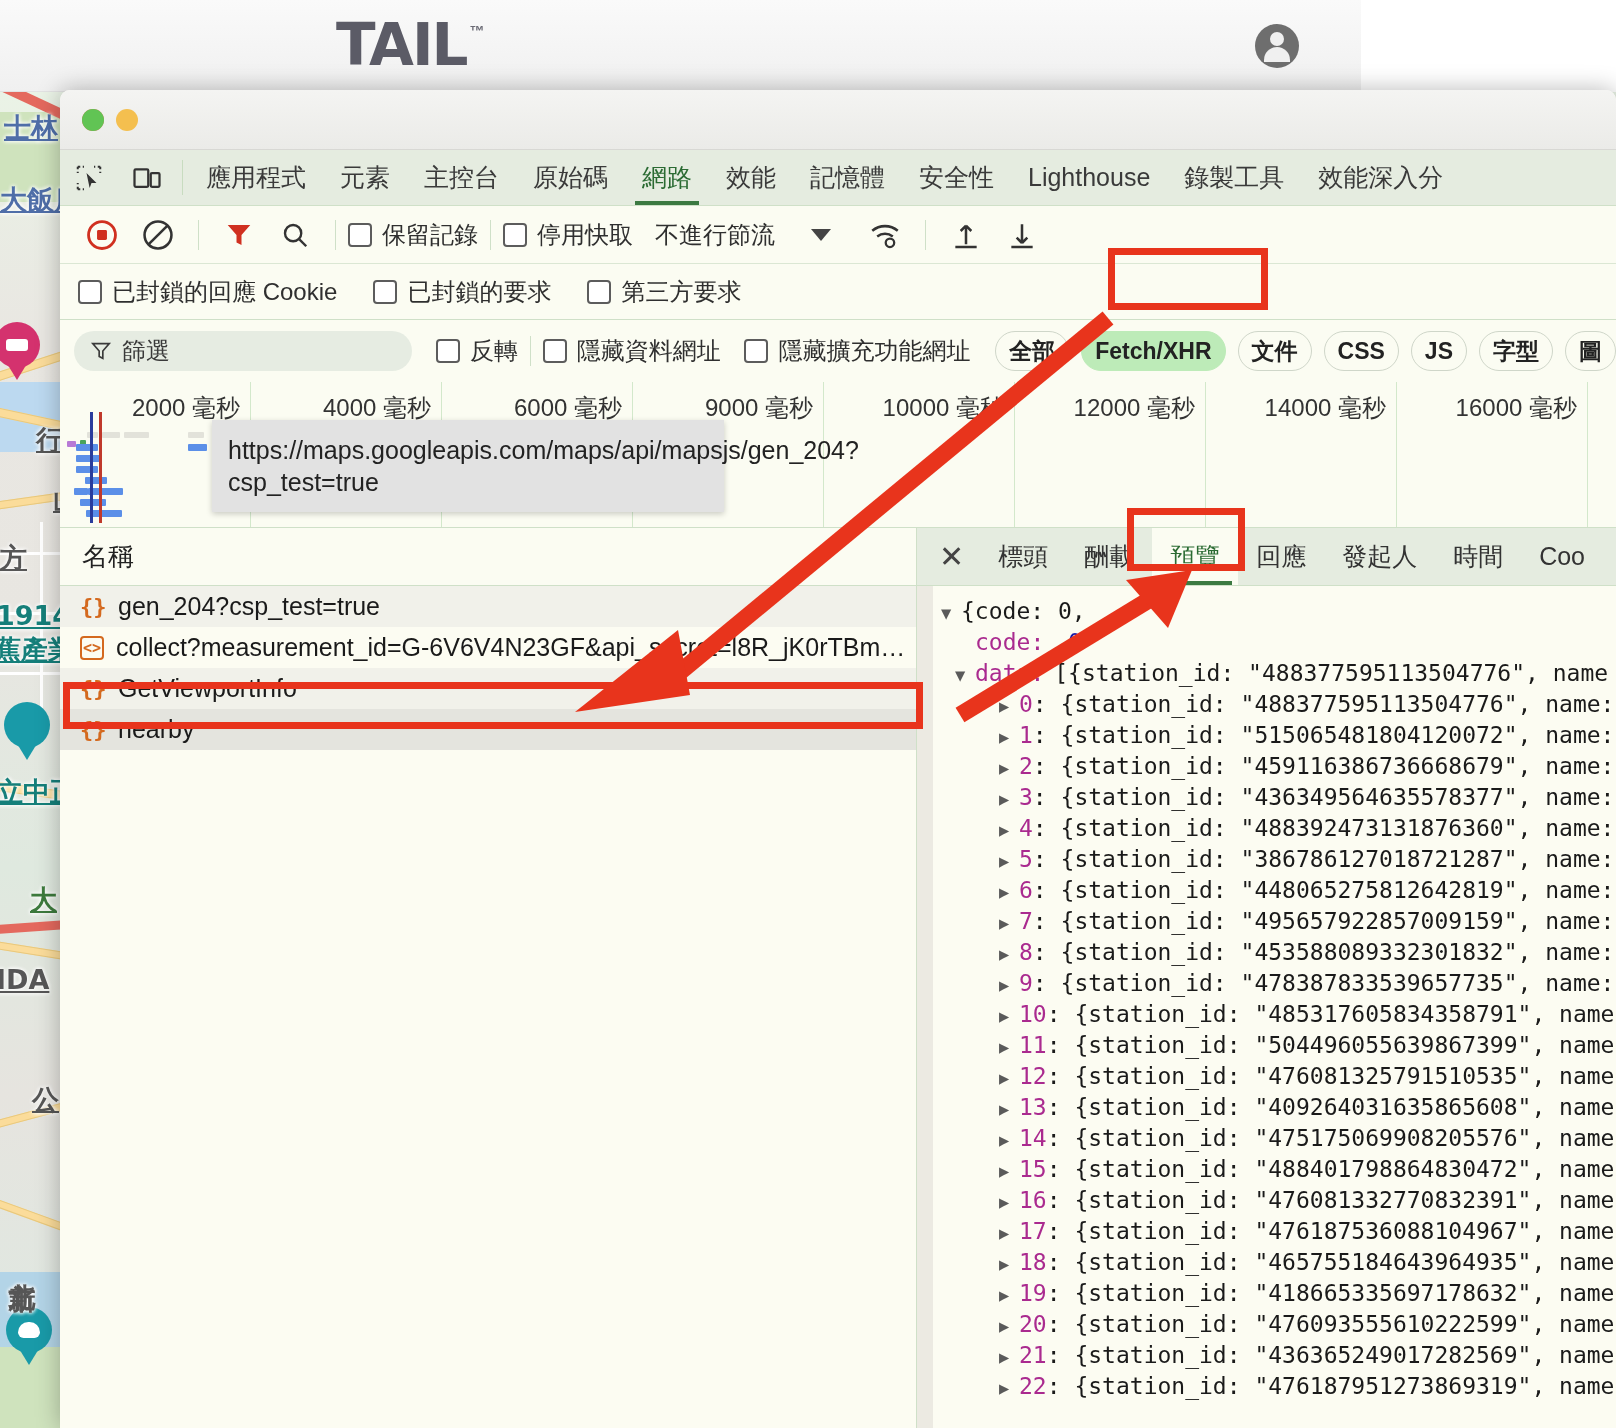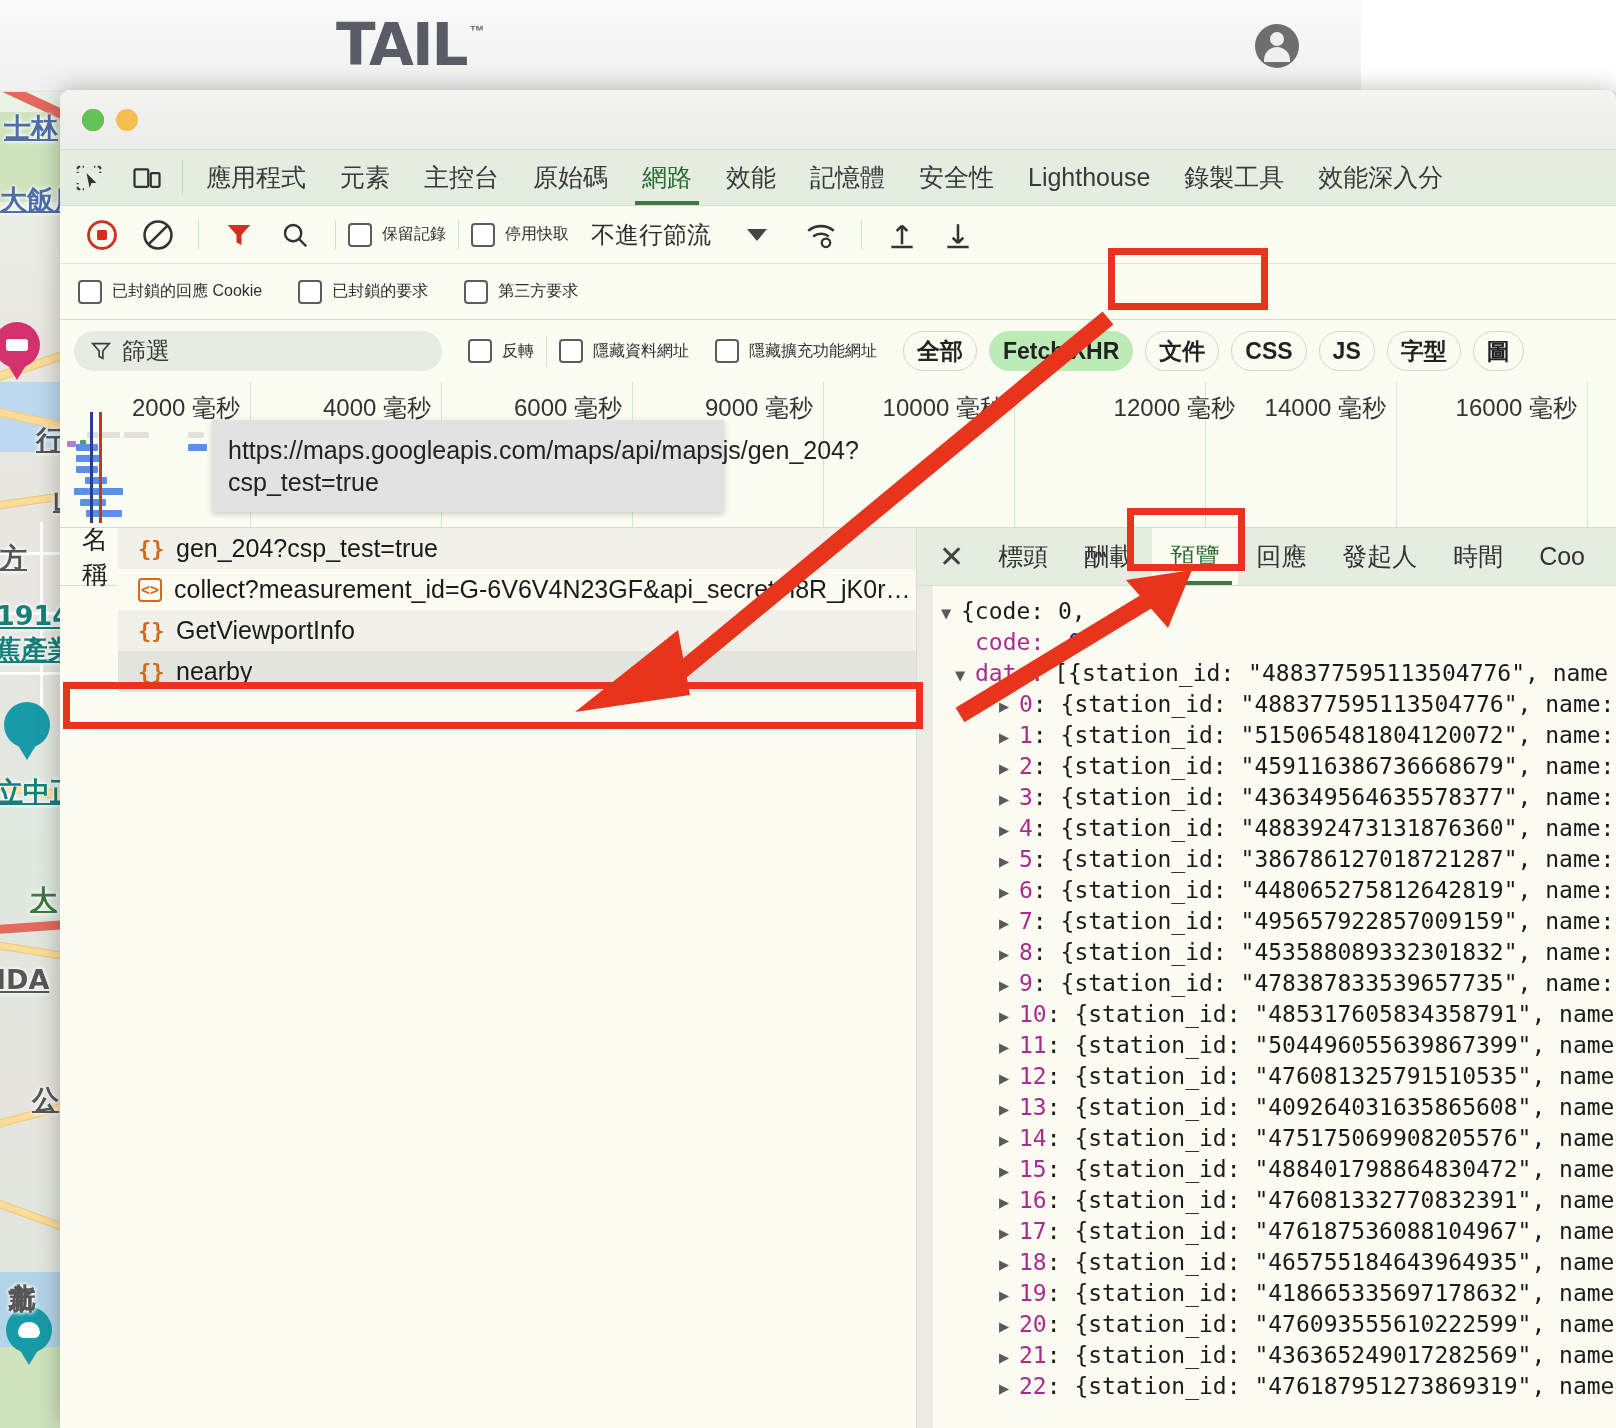--- a/index.html
+++ b/index.html
@@ -112,21 +112,21 @@
     content:""; position:absolute; left:10px; right:10px; bottom:0; height:4px; background:#3c7a42;
   }
 
   
   #dt-toolbar {
     flex:0 0 58px; height:58px; background:#fbfcf2; display:flex; align-items:center;
     border-bottom:1px solid #dbe7d4; padding-left:14px; gap:0; overflow:hidden;
   }
   .tb-icon { width:56px; height:42px; display:flex; align-items:center; justify-content:center; cursor:pointer;}
   .tb-sep { width:1px; height:30px; background:#cfe0c8; margin:0 12px; }
-  .cb-label { display:flex; align-items:center; gap:10px; font-size:16px; color:#2f2f2f; white-space:nowrap; cursor:pointer;}
+  .cb-label { display:flex; align-items:center; gap:10px; font-size:24px; color:#2f2f2f; white-space:nowrap; cursor:pointer;}
   .cbox { width:24px; height:24px; border:2px solid #5c5c5c; border-radius:4px; background:#fff; flex:0 0 24px;}
   .plain-text { font-size:24px; color:#2f2f2f; white-space:nowrap; }
   .caret-down { width:0;height:0;border-left:10px solid transparent;border-right:10px solid transparent;border-top:12px solid #444; }
 
   #dt-filterbar {
     flex:0 0 62px; height:62px; background:#fbfcf2; display:flex; align-items:center;
     padding-left:14px; gap:0; overflow:hidden;
   }
   #filter-input {
     width: 368px; height: 40px; border-radius: 20px; background:#e6ece2; border:none;
@@ -159,21 +159,21 @@
   .ov-vline { position:absolute; top:30px; bottom:4px; width:3px; }
   #tooltip {
     position:absolute; left:152px; top:38px; width:512px; padding:14px 16px;
     background:#e2e2e2; color:#222; font-size:25px; line-height:1.28;
     box-shadow:0 2px 6px rgba(0,0,0,.2); z-index:20;
     font-family:"Liberation Sans", sans-serif;
   }
 
   
   #dt-main { flex:1 1 auto; display:flex; min-height:0; }
-  #req-pane { width: 857px; flex:0 0 857px; display:flex; flex-direction:row; border-right:1px solid #cfe0c8; background:#fcfcf2;}
+  #req-pane { width: 857px; flex:0 0 857px; display:flex; flex-direction:column; border-right:1px solid #cfe0c8; background:#fcfcf2;}
   #req-head {
     flex:0 0 58px; height:58px; display:flex; align-items:center; padding-left:22px;
     font-size:26px; color:#222; background:#fbfcf2; border-bottom:1px solid #cfe0c8;
   }
   #req-list { flex:1 1 auto; overflow:hidden; }
   .req-row {
     height:41px; display:flex; align-items:center; gap:12px; padding-left:20px;
     font-size:25px; color:#1a1a1a; white-space:nowrap; cursor:pointer;
     font-family:"Liberation Sans", sans-serif;
   }
@@ -443,21 +443,21 @@
     <div class="ruler-line" style="left:763px"></div>
     <div class="ruler-line" style="left:954px"></div>
     <div class="ruler-line" style="left:1145px"></div>
     <div class="ruler-line" style="left:1336px"></div>
     <div class="ruler-line" style="left:1527px"></div>
     <div class="ruler-label" style="left:190px">2000 毫秒</div>
     <div class="ruler-label" style="left:381px">4000 毫秒</div>
     <div class="ruler-label" style="left:572px">6000 毫秒</div>
     <div class="ruler-label" style="left:763px">9000 毫秒</div>
     <div class="ruler-label" style="left:954px">10000 毫秒</div>
-    <div class="ruler-label" style="left:1185px">12000 毫秒</div>
+    <div class="ruler-label" style="left:1145px">12000 毫秒</div>
     <div class="ruler-label" style="left:1336px">14000 毫秒</div>
     <div class="ruler-label" style="left:1527px">16000 毫秒</div>
 
     <div class="ov-bar" style="left:7px;top:59px;width:9px;height:6px;background:#b77ad6;"></div>
     <div class="ov-bar" style="left:20px;top:58px;width:6px;height:6px;background:#49a35c;"></div>
     <div class="ov-bar" style="left:27px;top:50px;width:11px;height:6px;background:#e2e2da;"></div>
     <div class="ov-bar" style="left:42px;top:50px;width:18px;height:6px;background:#e2e2da;"></div>
     <div class="ov-bar" style="left:64px;top:50px;width:25px;height:6px;background:#e2e2da;"></div>
     <div class="ov-bar" style="left:128px;top:50px;width:16px;height:6px;background:#e2e2da;"></div>
     <div class="ov-bar" style="left:128px;top:62px;width:19px;height:7px;background:#5b8fe8;"></div>

